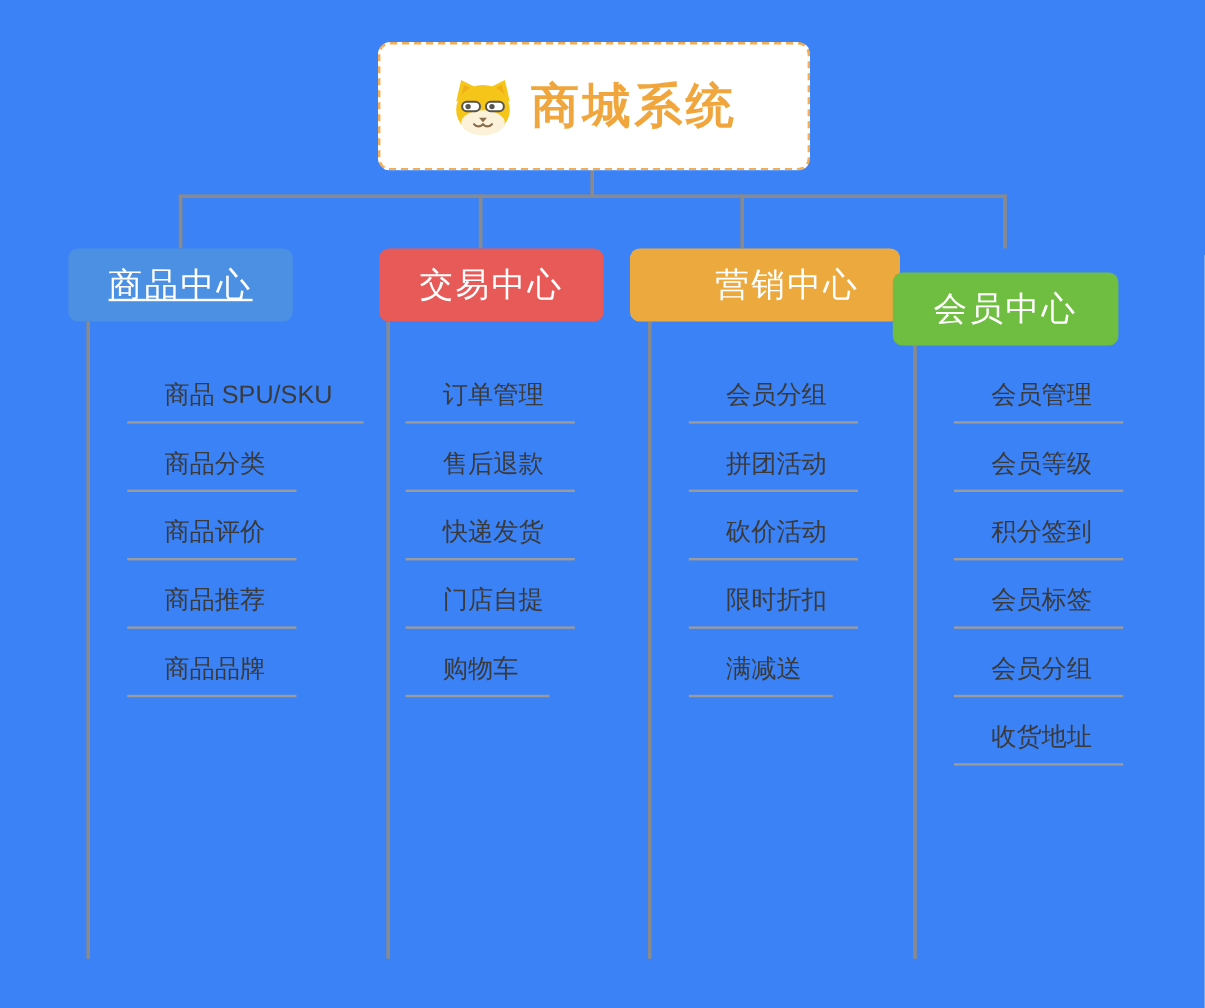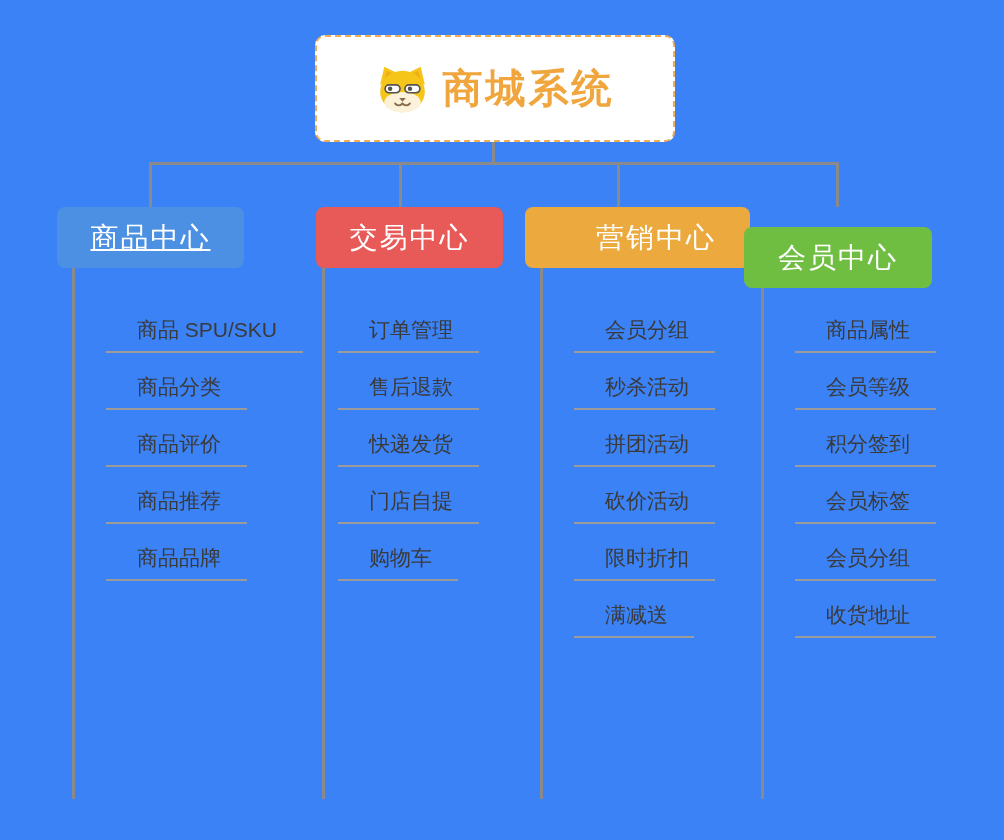--- a/index.html
+++ b/index.html
@@ -157,29 +157,28 @@
   <div class="col col-1">
     <div class="leaf">订单管理</div>
     <div class="leaf">售后退款</div>
     <div class="leaf">快递发货</div>
     <div class="leaf">门店自提</div>
     <div class="leaf">购物车</div>
   </div>
 
   <div class="col col-2">
     <div class="leaf">会员分组</div>
-    <div class="leaf">秒杀活动</div>
     <div class="leaf">拼团活动</div>
     <div class="leaf">砍价活动</div>
     <div class="leaf">限时折扣</div>
     <div class="leaf">满减送</div>
   </div>
 
   <div class="col col-3">
-    <div class="leaf">商品属性</div>
+    <div class="leaf">会员管理</div>
     <div class="leaf">会员等级</div>
     <div class="leaf">积分签到</div>
     <div class="leaf">会员标签</div>
     <div class="leaf">会员分组</div>
     <div class="leaf">收货地址</div>
   </div>
 
 </div>
 
 </body></html>

